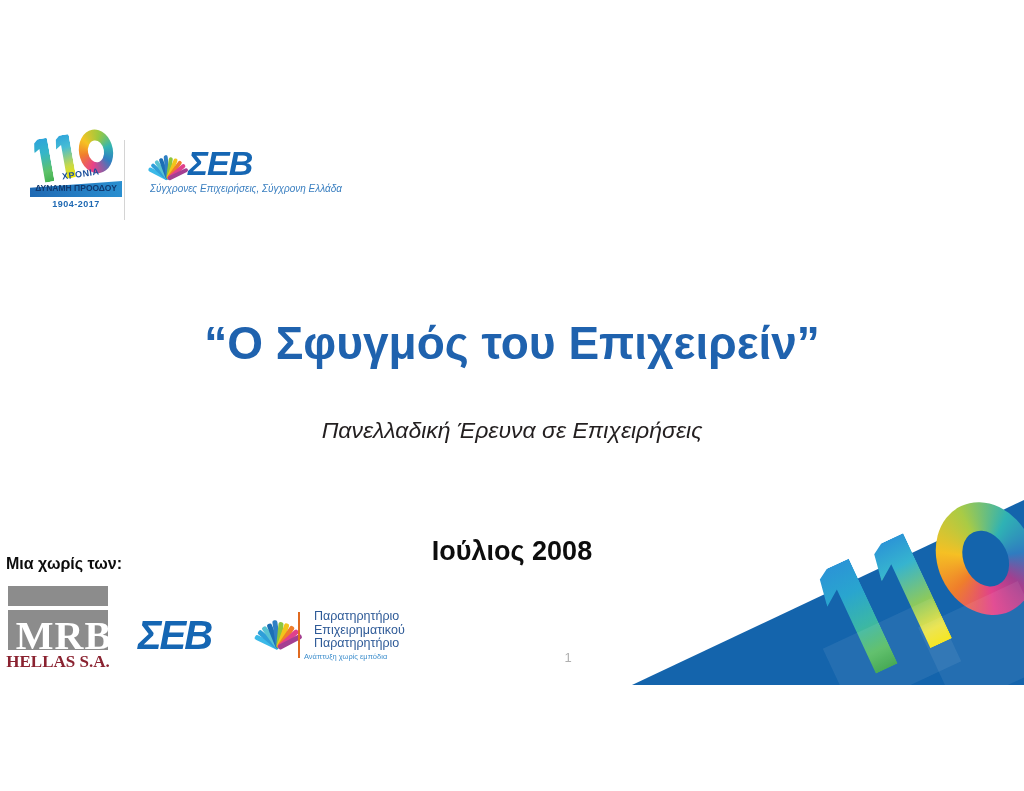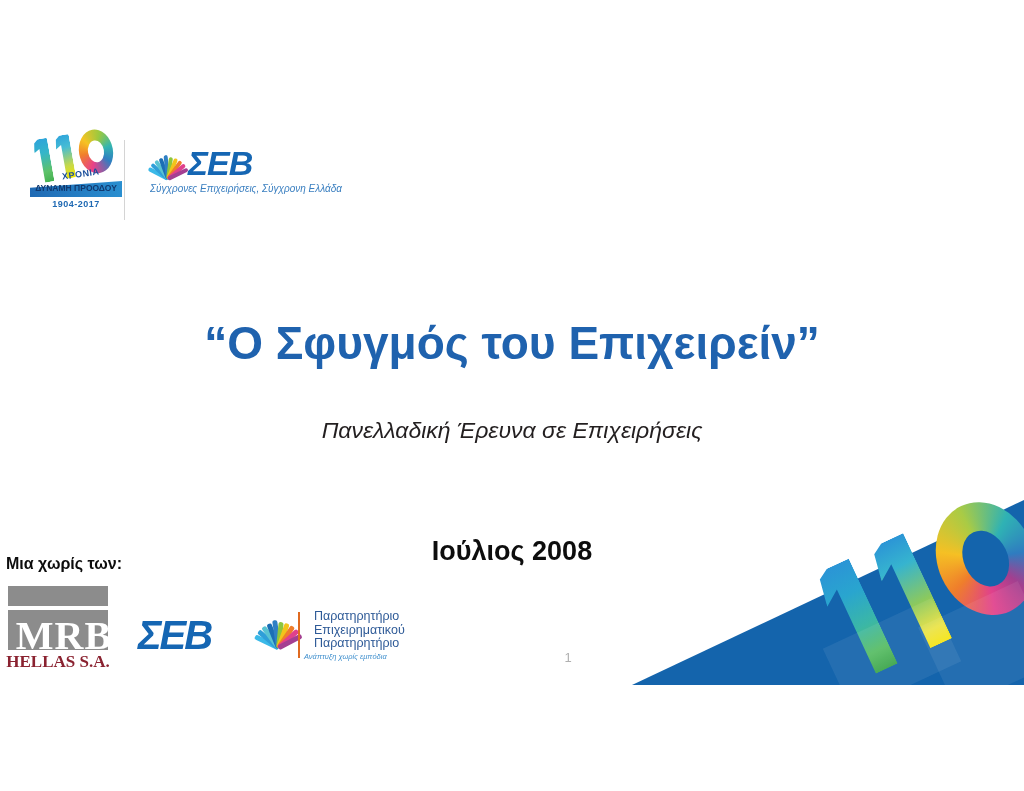--- a/index.html
+++ b/index.html
@@ -323,21 +323,20 @@
     font-size: 12.5px;
     line-height: 13.5px;
     color: #2e5a97;
     white-space: nowrap;
   }
   .seb-obs .obs-sub {
     position: absolute;
     left: 166px;
     top: 45px;
     font-size: 7.5px;
-    font-style: italic;
     color: #3f8fcd;
     white-space: nowrap;
   }
 
   
   #deco {
     position: absolute;
     left: 632px;
     top: 500px;
     width: 392px;

